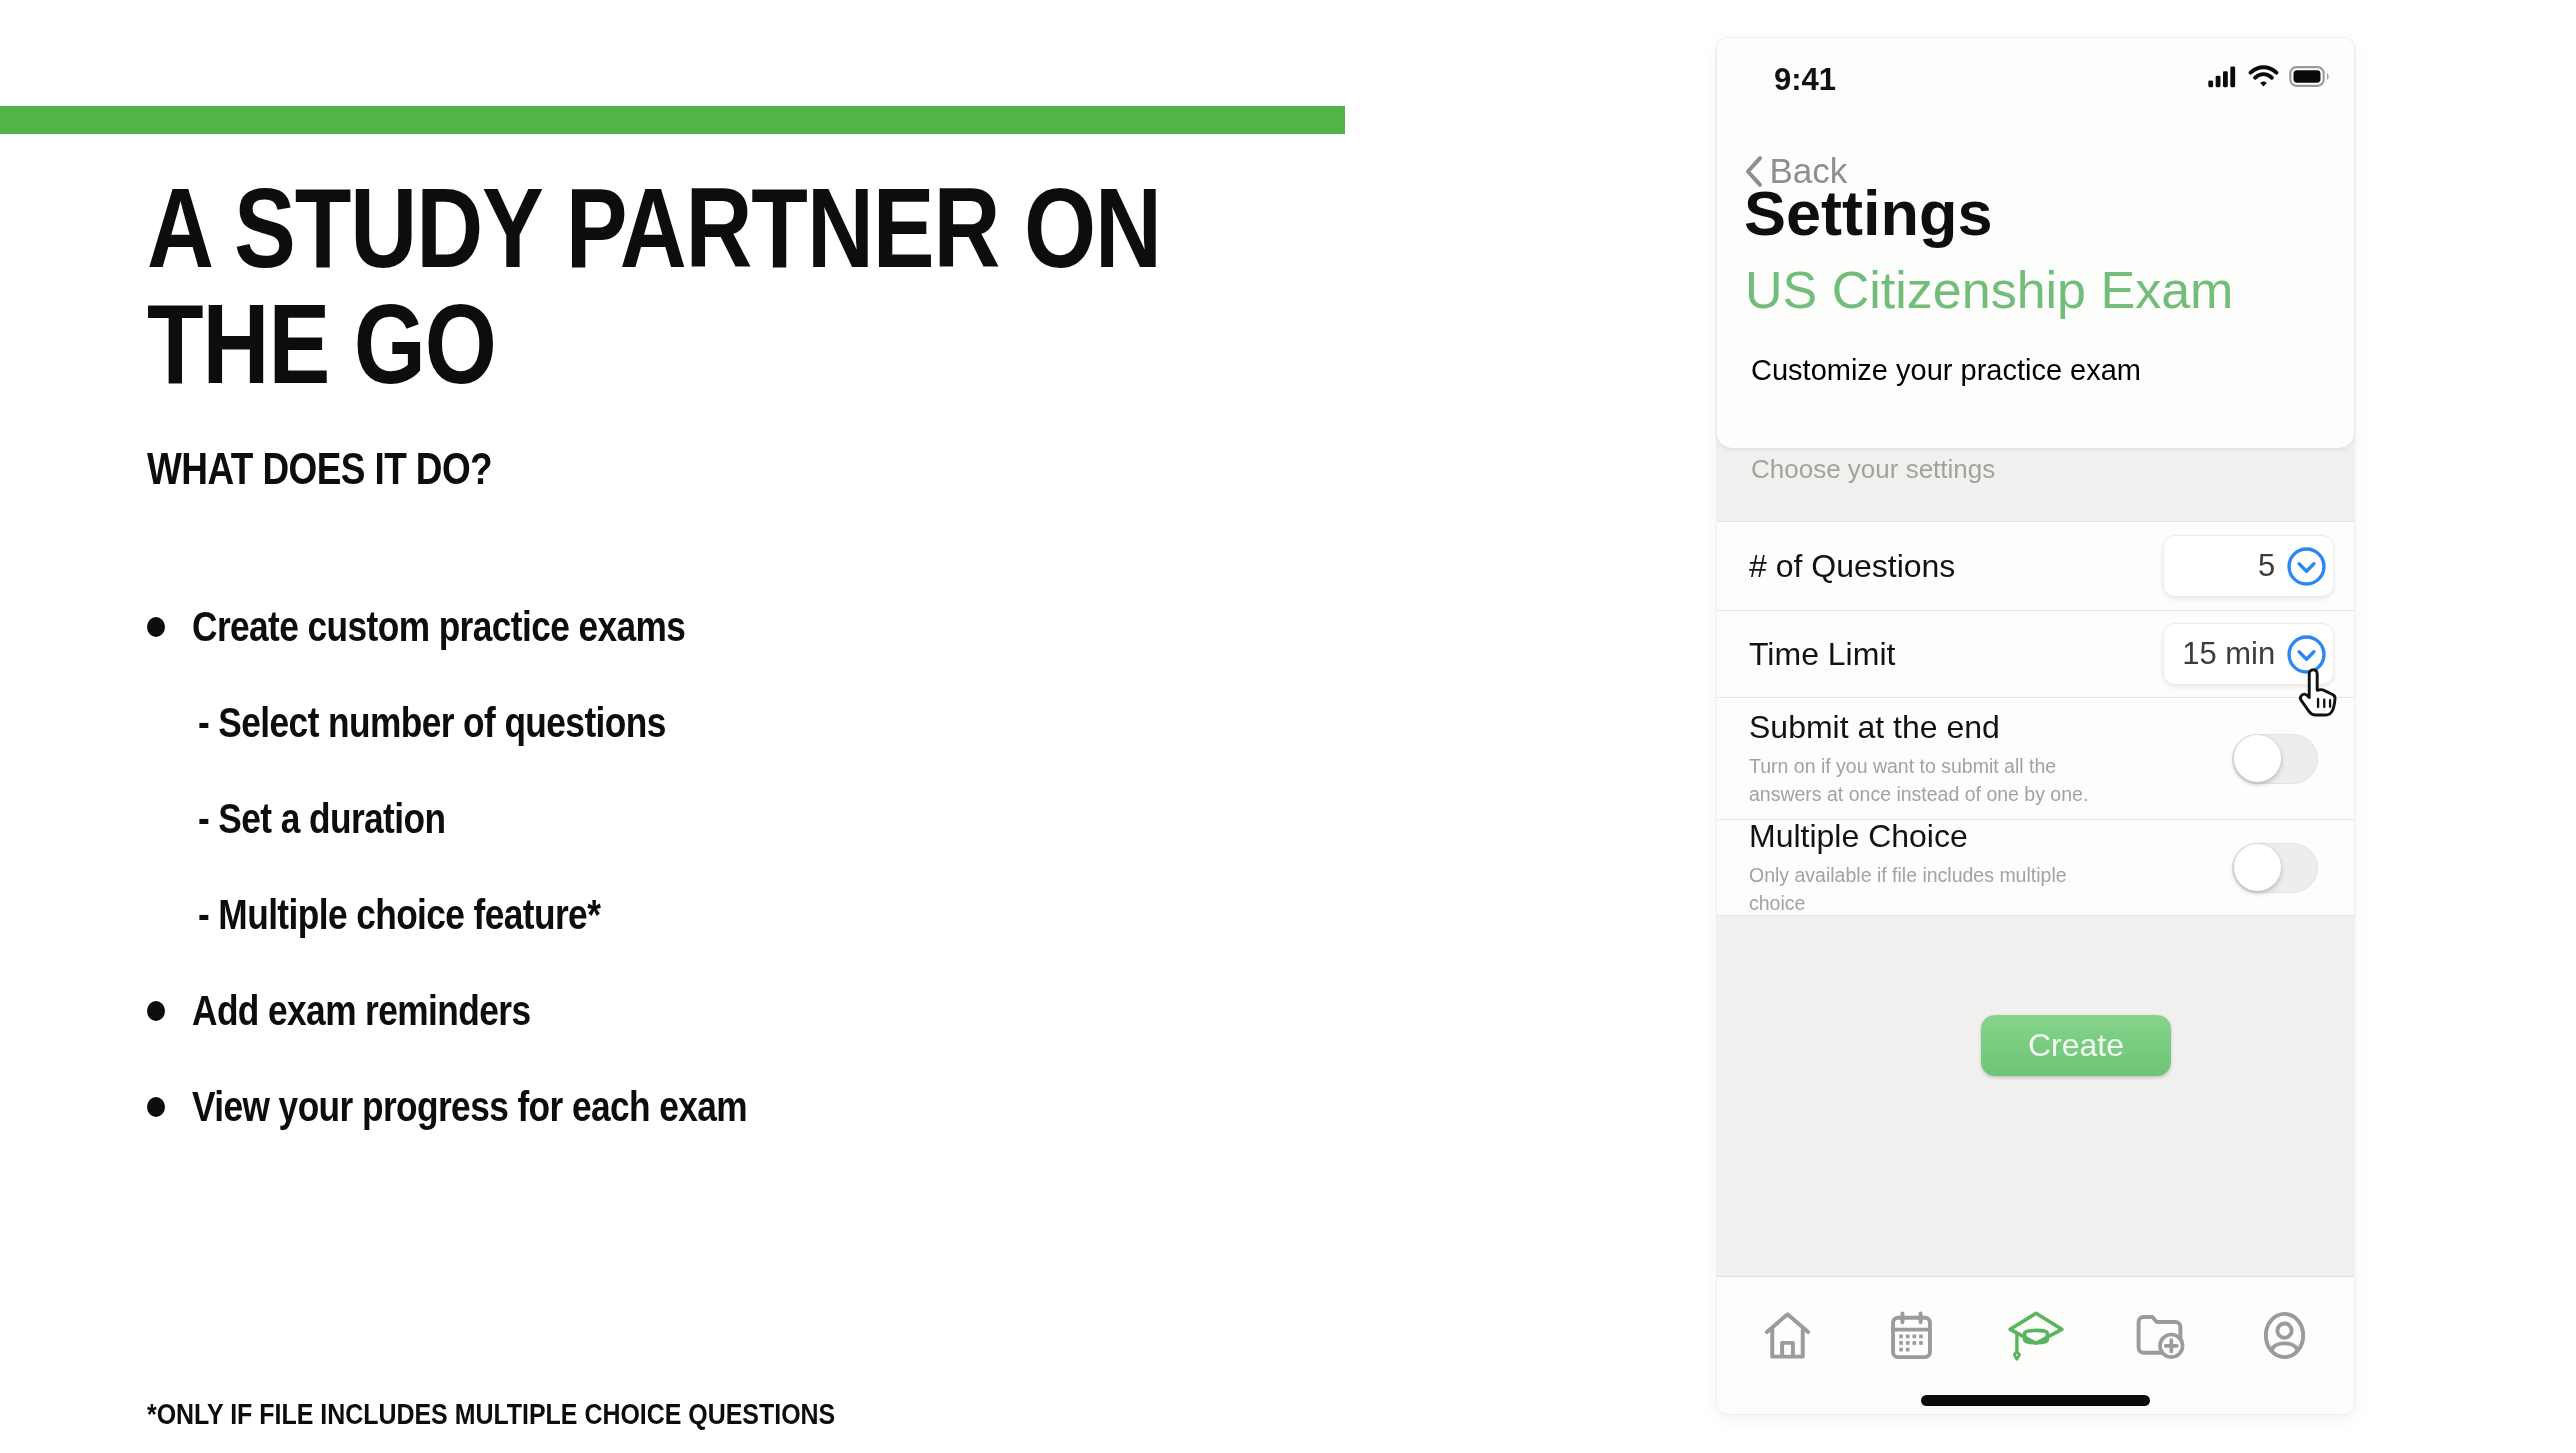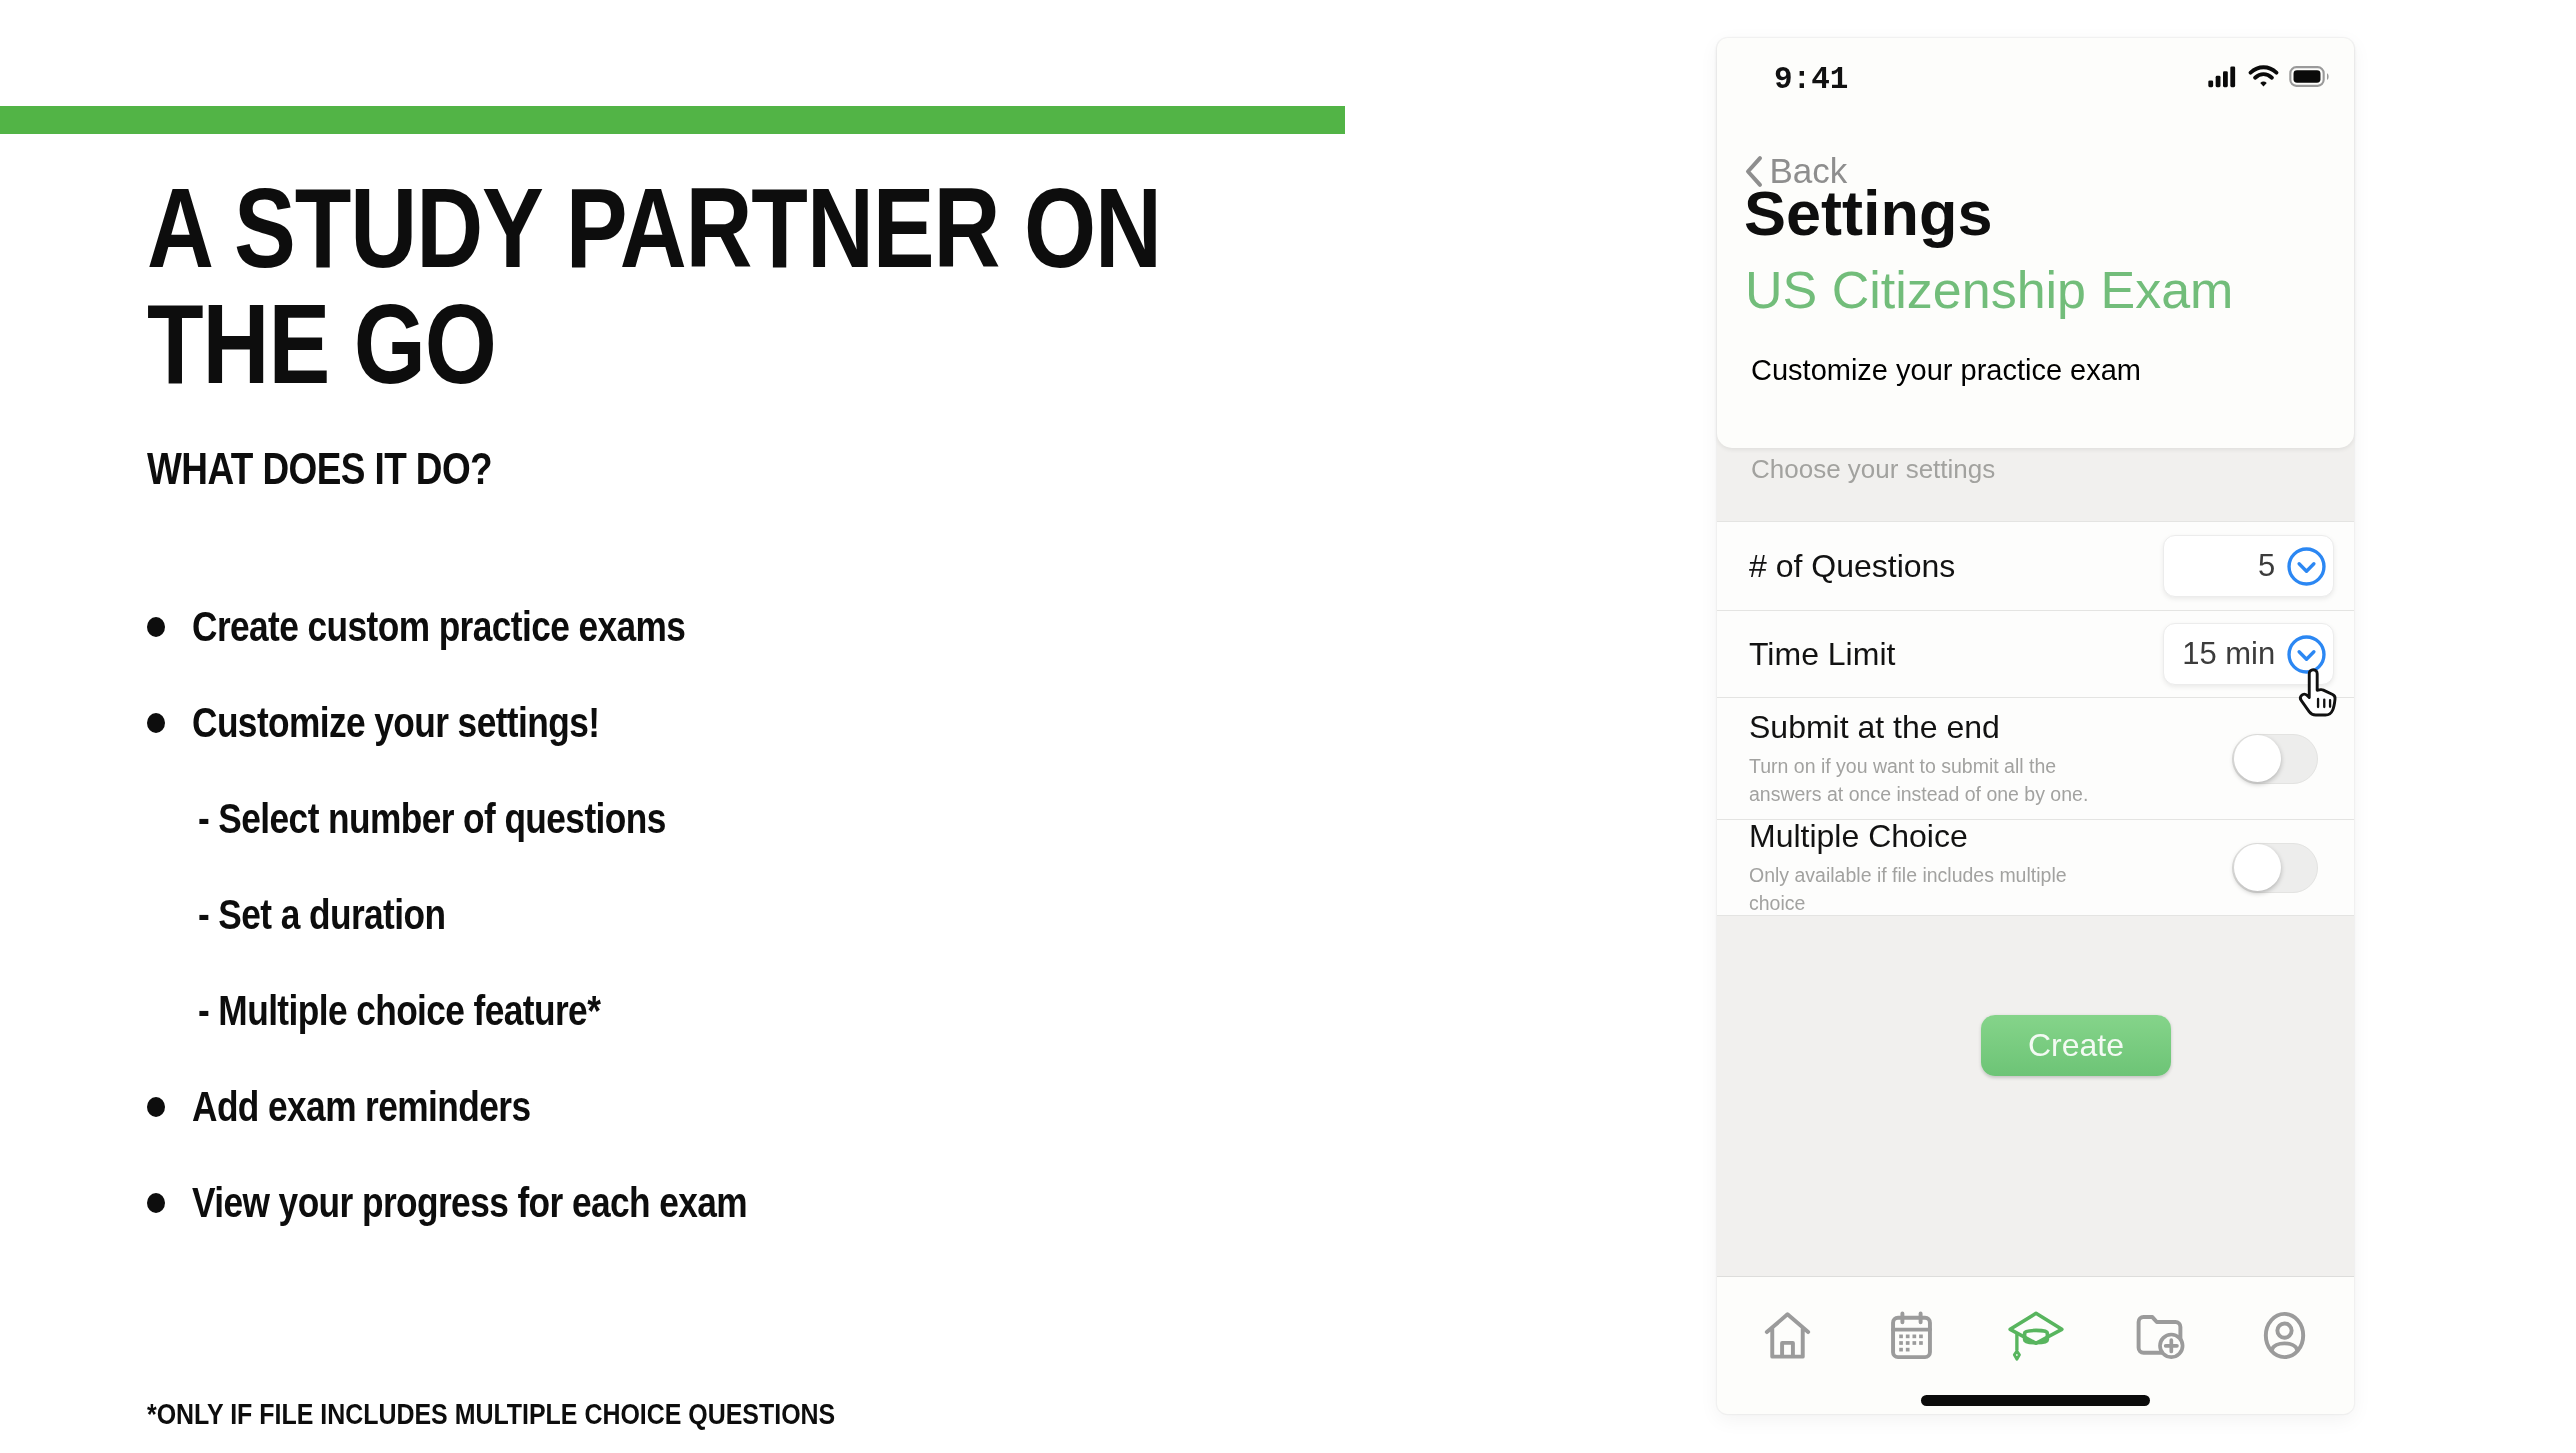--- a/index.html
+++ b/index.html
@@ -27,21 +27,21 @@
               transform:scaleX(0.86); transform-origin:left top; white-space:nowrap; }
 
   
   .phone { position:absolute; left:1717px; top:38px; width:637px; height:1376px;
            background:#f1f0ee; border-radius:10.8px;
            box-shadow:0 0 0 1.3px rgba(0,0,0,0.035), 0 5.4px 20px rgba(0,0,0,0.05); }
 
   .phone-header { position:absolute; left:0; top:0; right:0; height:410px; background:#fdfdfb;
                   border-radius:10.8px 10.8px 15px 15px; box-shadow:0 2px 4px rgba(0,0,0,0.07); }
 
-  .status-bar { position:absolute; left:0; top:16px; right:0; height:47px;font-family:Liberation Mono, monospace; }
+  .status-bar { position:absolute; left:0; top:16px; right:0; height:47px; }
   .status-time { position:absolute; left:57px; top:8px; font-size:31px; font-weight:bold; color:#111; }
   .status-icons { position:absolute; right:21.5px; top:9.4px; display:flex; align-items:center; gap:9.4px; }
 
   .back-btn { position:absolute; left:27px; top:113px; display:flex; align-items:center; gap:5.4px;
               color:#8e8e8e; font-size:35px; cursor:pointer; }
 
   .h-settings { position:absolute; left:27px; top:139px; font-size:63px; font-weight:bold; color:#0e0e0e; }
   .h-exam     { position:absolute; left:28px; top:222px; font-size:52px; font-weight:500; color:#72bd7a; }
   .h-sub      { position:absolute; left:34px; top:316px; font-size:29px; color:#000000; }
 
@@ -94,24 +94,20 @@
     <div>A STUDY PARTNER ON</div>
     <div>THE GO</div>
   </div>
 
   <div class="subhead">WHAT DOES IT DO?</div>
 
   <div class="bullets">
     <div class="bullet-item">
       <span class="bullet-dot"></span>
       <span class="bullet-text">Create custom practice exams</span>
-    </div>
-    <div class="bullet-item">
-      <span class="bullet-dot"></span>
-      <span class="bullet-text">Customize your settings!</span>
     </div>
     <div class="bullet-item sub">
       <span class="bullet-text">- Select number of questions</span>
     </div>
     <div class="bullet-item sub">
       <span class="bullet-text">- Set a duration</span>
     </div>
     <div class="bullet-item sub">
       <span class="bullet-text">- Multiple choice feature*</span>
     </div>

